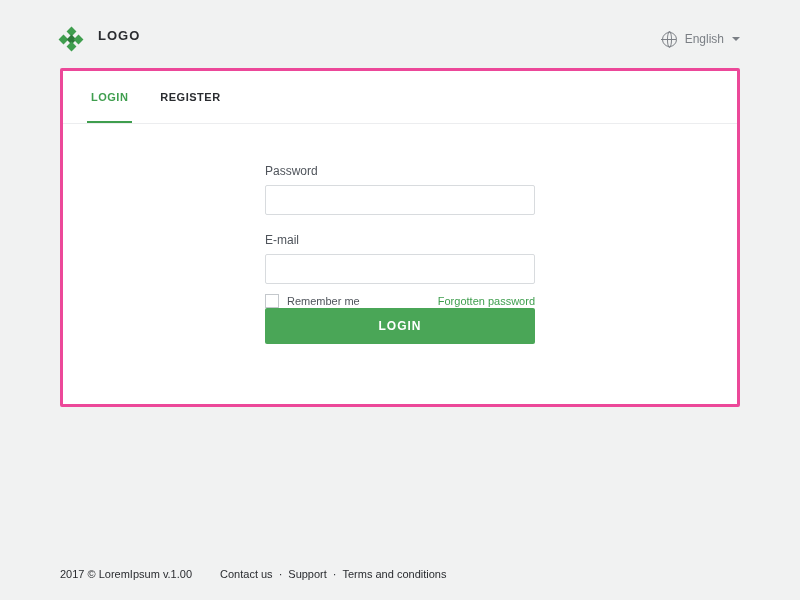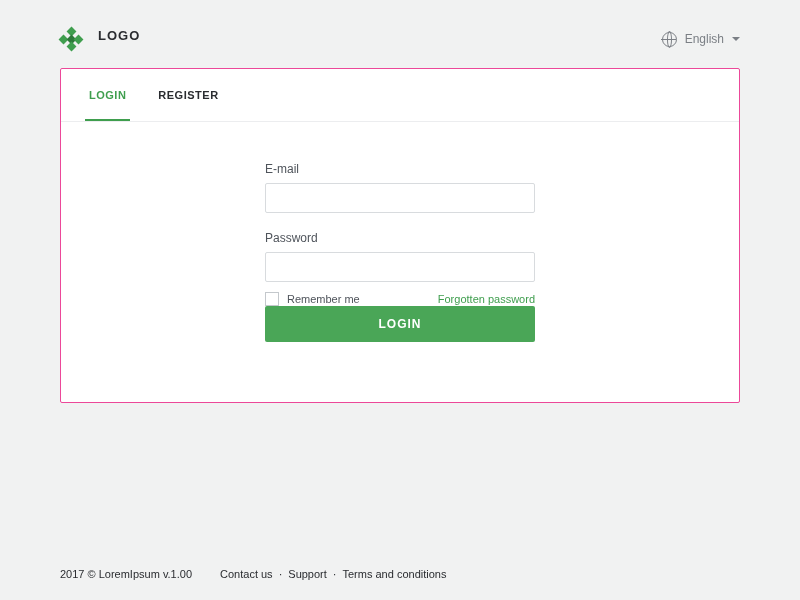--- a/index.html
+++ b/index.html
@@ -81,21 +81,21 @@
     }
     .caret {
       width: 0;
       height: 0;
       border-left: 4px solid transparent;
       border-right: 4px solid transparent;
       border-top: 4px solid #7b7f85;
     }
     .card {
       background: #fff;
-      border: 1px solid #ec4899;
+      border: 3px solid #ec4899;
       margin: 0 60px;
       width: calc(100% - 120px);
       border-radius: 2px;
     }
     .tabs {
       display: flex;
       padding: 0 24px;
       border-bottom: 1px solid #ecedef;
       gap: 24px;
     }
@@ -234,26 +234,26 @@
 </div>
 
 <div class="card">
   <div class="tabs">
     <div class="tab active">LOGIN</div>
     <div class="tab">REGISTER</div>
   </div>
   <div class="form-area">
     <div class="form">
       <div class="field">
+        <label class="label">Password</label>
+        <input type="password" class="txt-input" style="">
+      </div>
+      <div class="field">
         <label class="label">E-mail</label>
         <input type="text" class="txt-input" style="">
-      </div>
-      <div class="field">
-        <label class="label">Password</label>
-        <input type="password" class="txt-input" style="">
       </div>
       <div class="row">
         <div class="chk-wrap">
           <div class="chk"></div>
           <span class="chk-label">Remember me</span>
         </div>
         <a class="link-forgot">Forgotten password</a>
       </div>
       <button class="btn-login">LOGIN</button>
     </div>

